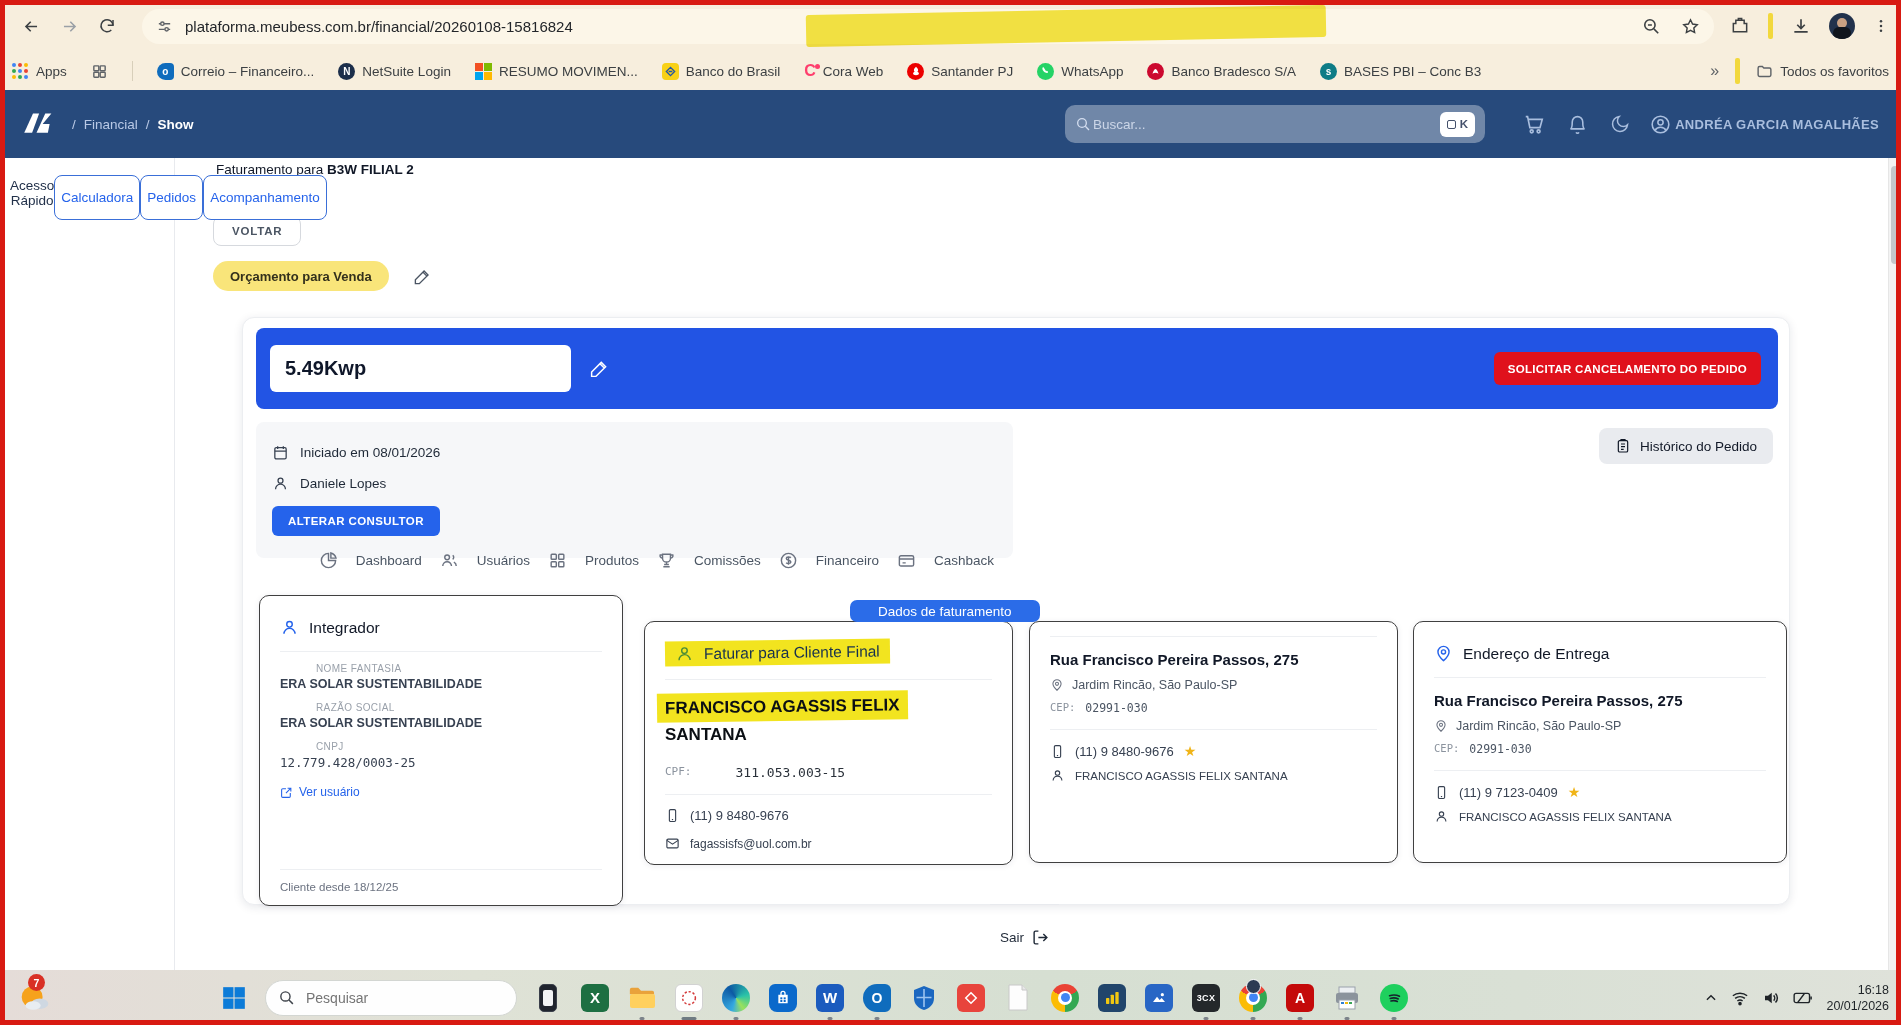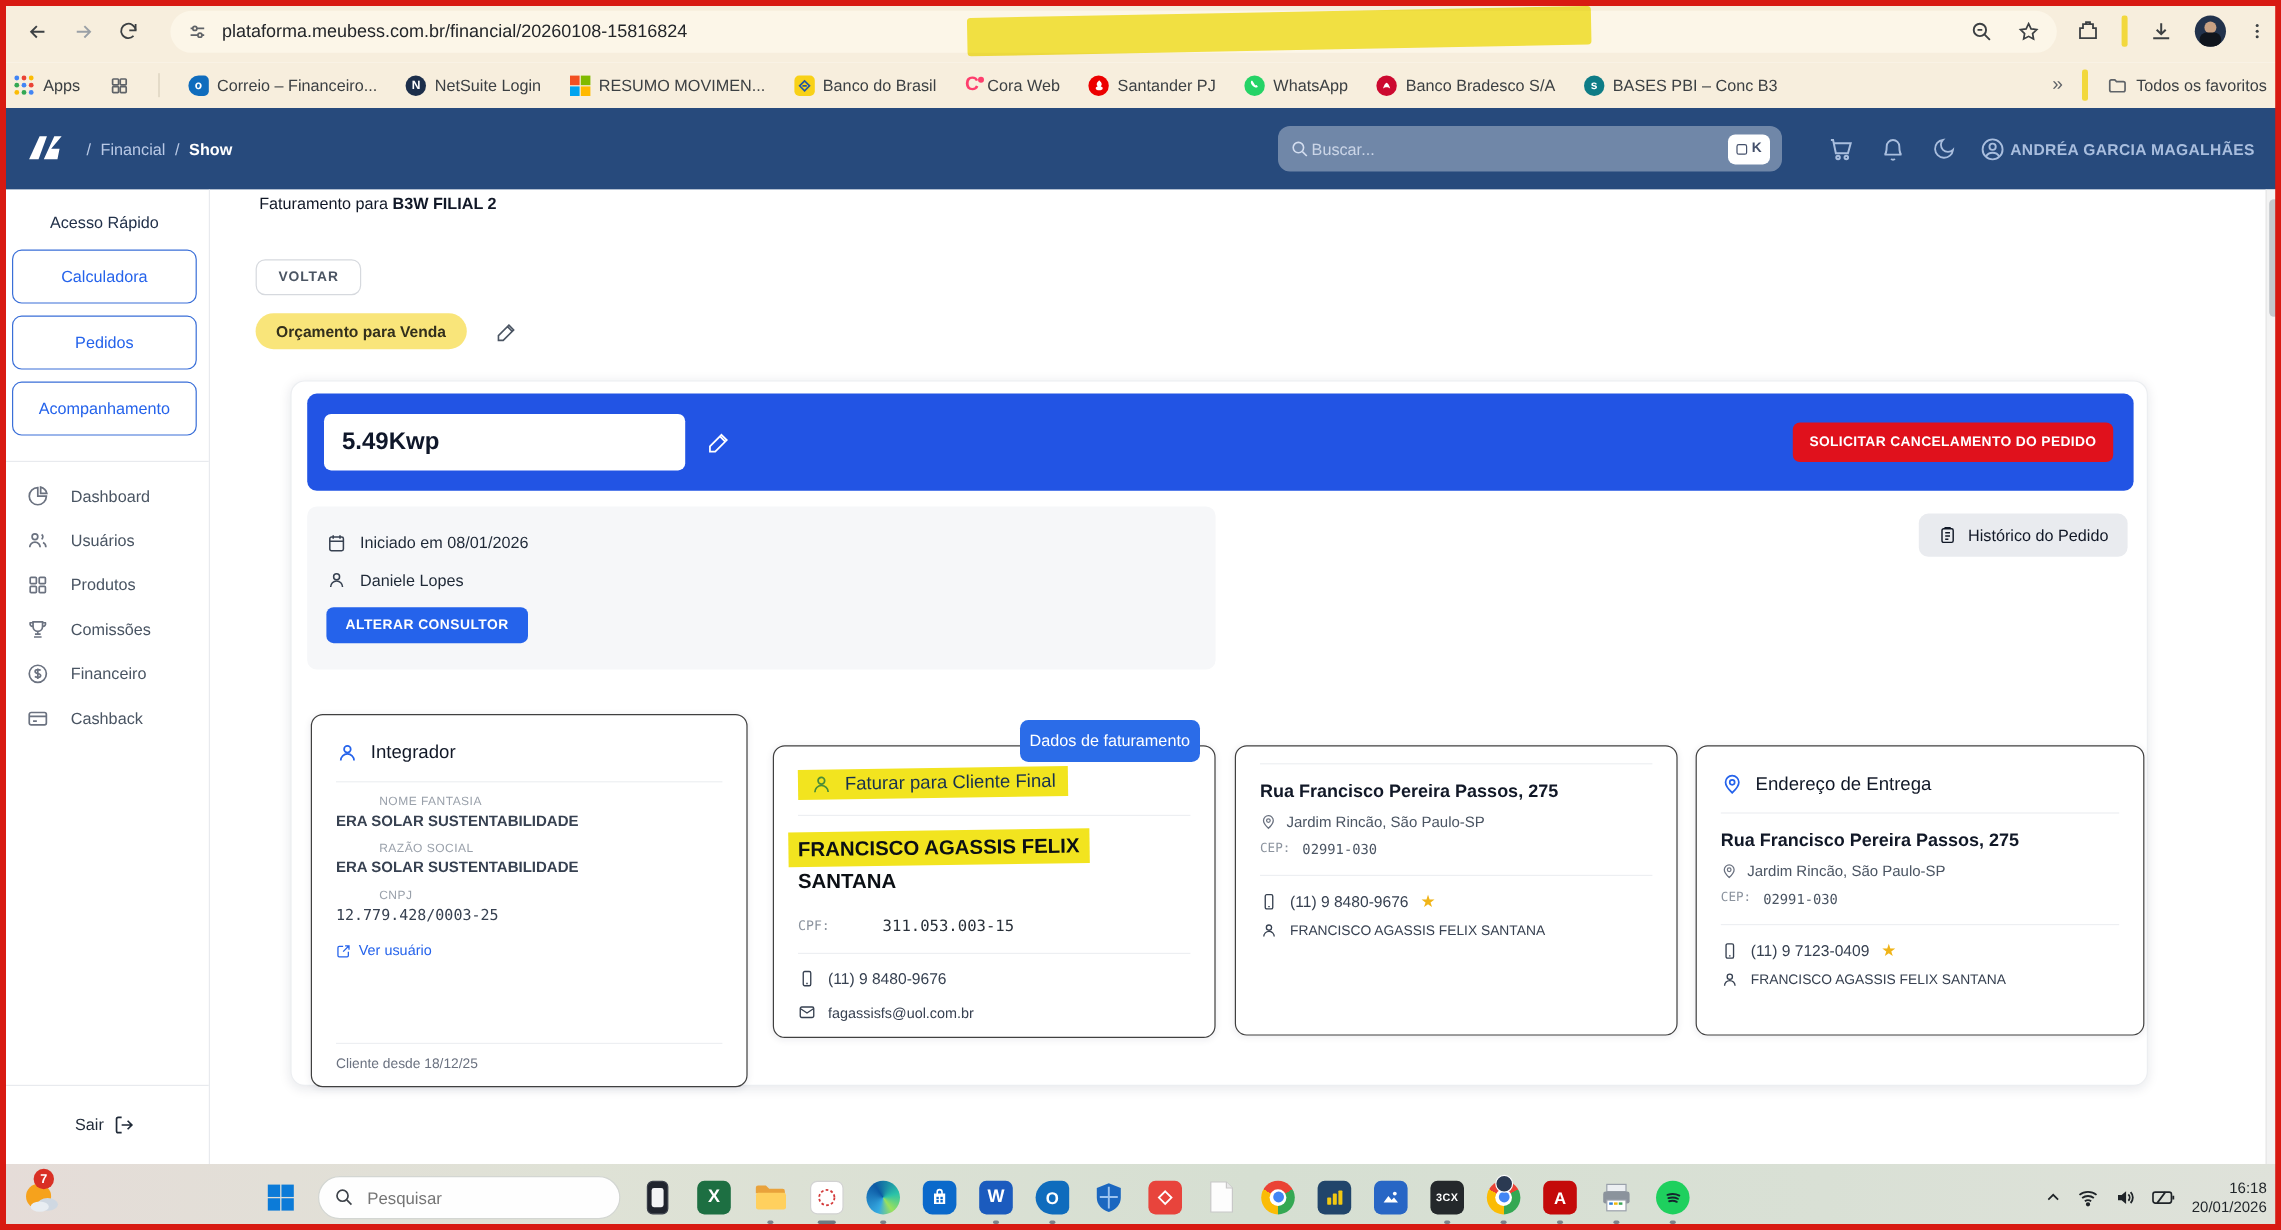--- a/index.html
+++ b/index.html
@@ -47,21 +47,21 @@
   .hdr-search input::placeholder{color:#dbe3f2;opacity:.85;}
   .kbd{background:#fff;border-radius:6px;height:25px;padding:0 7px;display:flex;align-items:center;gap:4px;
        color:#44506b;font-size:11.5px;font-weight:bold;}
   .kbd .ksq{width:9px;height:9px;border:1.4px solid #44506b;border-radius:2px;display:inline-block;}
   .hdr-ic{color:#a9bede;margin-left:22px;}
   .hdr-user{display:flex;align-items:center;gap:4px;color:#a9bede;font-size:13px;font-weight:bold;
             letter-spacing:.3px;margin-left:20px;white-space:nowrap;}
 
   
   .sb{left:0;top:158px;width:175px;height:812px;background:#fff;border-right:1px solid #e8eaee;z-index:5;
-      display:flex;flex-direction:column;padding:12px 10px 20px;}
+      display:flex;flex-direction:row;padding:12px 10px 20px;}
   .sb-title{text-align:center;font-size:13.5px;color:#22314a;margin:8px 0 10px;}
   .sb-btn{display:block;width:100%;height:45px;margin:5px 0;background:#fff;border:1px solid #3a6fd8;border-radius:8px;
           color:#2563eb;font-size:13.5px;font-family:"Liberation Sans",sans-serif;cursor:pointer;}
   .sb-div{border:none;border-top:1px solid #e8eaee;margin:16px -10px 10px;}
   .sb-item{display:flex;align-items:center;gap:18px;padding:9px 6px 9px 12px;color:#4a5563;font-size:13.5px;cursor:pointer;}
   .sb-item svg{color:#6b7280;}
   .sb-logout{display:flex;align-items:center;justify-content:center;gap:8px;font-size:13.5px;color:#1f2937;
              padding:14px 0 4px;cursor:pointer;}
 
   
@@ -82,21 +82,21 @@
               border-radius:6px;color:#fff;font-weight:bold;font-size:11.5px;letter-spacing:.3px;cursor:pointer;
               font-family:"Liberation Sans",sans-serif;}
   .info-panel{position:absolute;left:13px;top:104px;width:757px;height:136px;background:#f6f7f9;border-radius:8px;
               padding:14px 16px;}
   .info-row{display:flex;align-items:center;gap:11px;font-size:13.5px;color:#1f2937;margin:8px 0 14px;}
   .btn-alterar{height:30px;padding:0 16px;background:#2563eb;border:none;border-radius:6px;color:#fff;
                font-weight:bold;font-size:11.5px;letter-spacing:.4px;cursor:pointer;font-family:"Liberation Sans",sans-serif;}
   .btn-hist{position:absolute;left:1356px;top:110px;height:36px;padding:0 16px;background:#e9ebef;border:none;
             border-radius:8px;color:#111827;font-size:13.5px;display:flex;align-items:center;gap:9px;cursor:pointer;
             font-family:"Liberation Sans",sans-serif;}
-  .tooltip-pill{position:absolute;left:607px;top:282px;height:35px;padding:0 8px;background:#2b6ce8;color:#fff;
+  .tooltip-pill{position:absolute;left:607px;top:282px;height:22px;padding:0 28px;background:#2b6ce8;color:#fff;
                 border-radius:7px;font-size:13.5px;display:flex;align-items:center;z-index:3;}
   .card{position:absolute;background:#fff;border:1px solid #404040;border-radius:10px;
         box-shadow:0 1px 6px rgba(20,30,60,.08);padding:0 20px;display:flex;flex-direction:column;}
   .card-head{display:flex;align-items:center;gap:10px;padding-top:22px;font-size:15.5px;color:#111827;}
   .cdiv{border:none;border-top:1px solid #edeff2;margin:14px 0 0;}
   .lbl{font-size:10px;color:#99a0aa;letter-spacing:.4px;margin-top:11px;padding-left:36px;}
   .val{font-size:12.5px;font-weight:bold;color:#374151;margin-top:3px;}
   .mono{font-family:"DejaVu Sans Mono",monospace;}
   .link{display:flex;align-items:center;gap:6px;color:#2563eb;font-size:12px;margin-top:15px;cursor:pointer;}
   .foot{font-size:11.5px;color:#6b7280;padding:11px 0 12px;}

